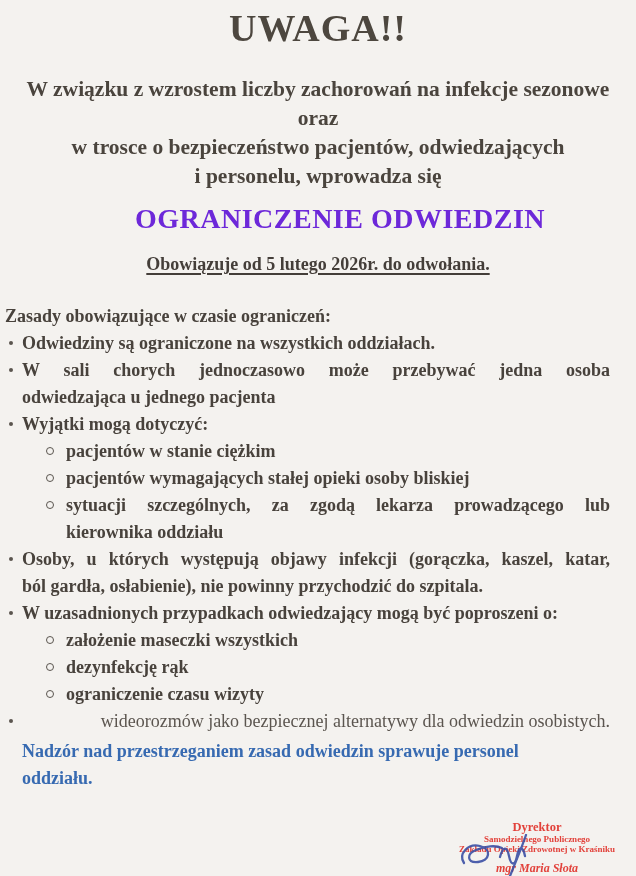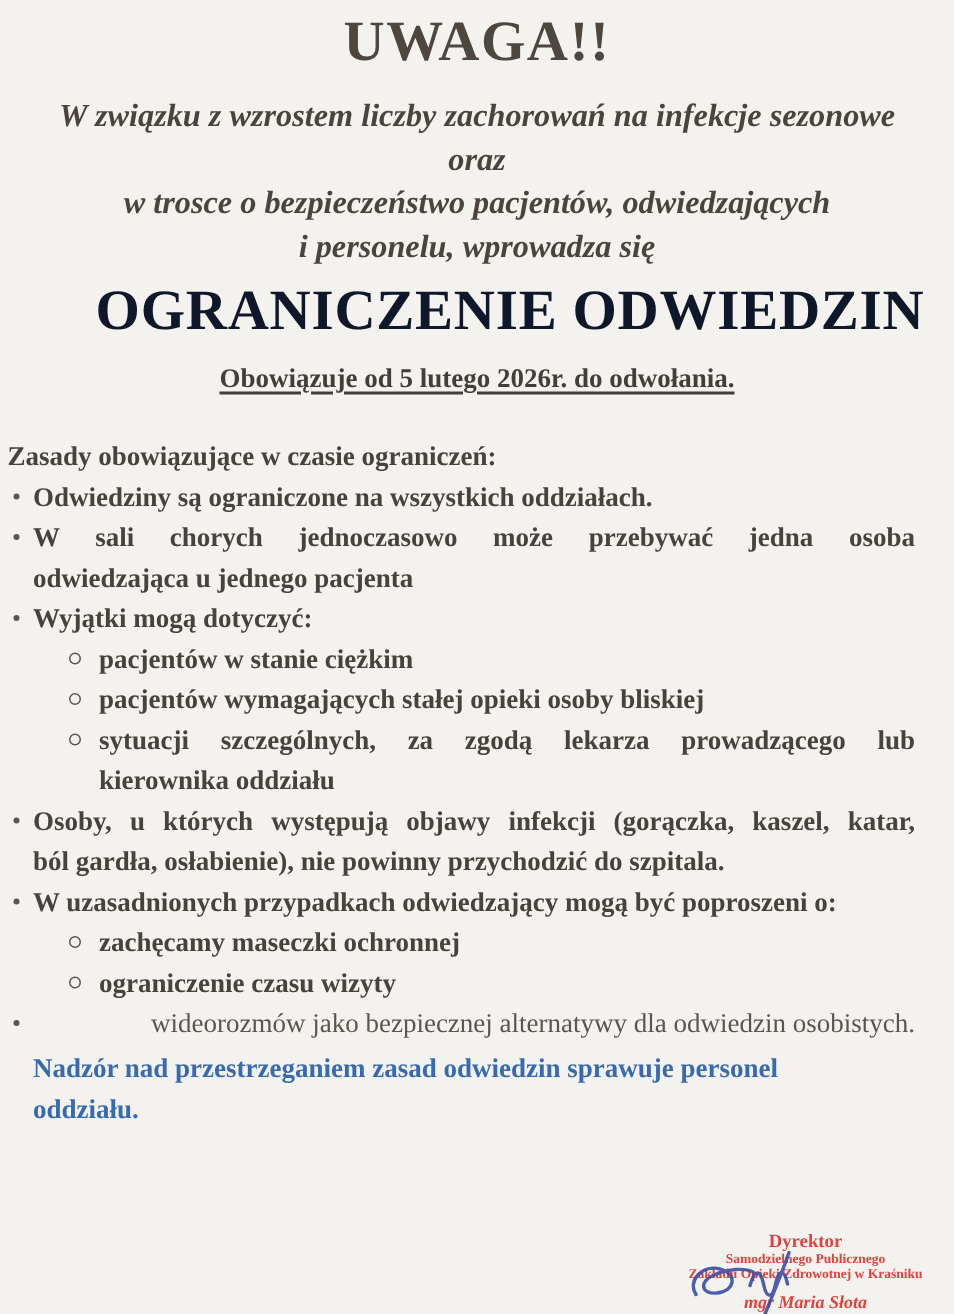--- a/index.html
+++ b/index.html
@@ -8,24 +8,24 @@
     position:relative; width:636px; height:876px; overflow:hidden;
     background:#f4f2ef;
     font-family:"Liberation Serif", serif;
     color:#45403a;
   }
   .header { text-align:center; }
   .main-title {
     padding-top:5px; font-size:38px; line-height:46px; font-weight:700;
     letter-spacing:1px; color:#4d473f;
   }
-  .intro { margin-top:12px; font-size:21.5px; line-height:29px; font-weight:700; color:#4a443d;font-style:italic; }
+  .intro { margin-top:24px; font-size:21.5px; line-height:29px; font-weight:700; color:#4a443d; }
   .restriction-title {
-    margin-top:5px; font-size:38px; line-height:46px; font-weight:700;
-    letter-spacing:0.5px; color:#0f172a; white-space:nowrap;margin-left:44px;
+    margin-top:5px; font-size:28px; line-height:46px; font-weight:700;
+    letter-spacing:0.5px; color:#6d28d9; white-space:nowrap;margin-left:44px;
   }
   .effective {
     display:inline-block; margin-top:9px; font-size:18px; line-height:27px;
     font-weight:700; color:#443e39;
     text-decoration:underline; text-decoration-thickness:2px; text-underline-offset:3px;
   }
   .rules { margin:25px 26px 0 8px; font-size:18px; font-weight:700; line-height:27px; color:#48423c;font-family:Liberation Serif, serif; }
   .rules-lead { margin-left:-3px; }
   .item { position:relative; }
   .item.l1 { padding-left:14px; }
@@ -102,23 +102,27 @@
       <div class="line">ból gardła, osłabienie), nie powinny przychodzić do szpitala.</div>
     </div>
 
     <div class="item l1">
       <span class="marker m1"></span>
       <div class="line">W uzasadnionych przypadkach odwiedzający mogą być poproszeni o:</div>
     </div>
 
     <div class="item l2">
       <span class="marker m2"></span>
-      <div class="line">zachęcamy maseczki ochronnej</div>
+      <div class="line">założenie maseczki wszystkich</div>
     </div>
 
+    <div class="item l2">
+      <span class="marker m2"></span>
+      <div class="line">dezynfekcję rąk</div>
+    </div>
 
     <div class="item l2">
       <span class="marker m2"></span>
       <div class="line">ograniczenie czasu wizyty</div>
     </div>
 
     <div class="item l1">
       <span class="marker m1"></span>
       <div class="line reg">wideorozmów jako bezpiecznej alternatywy dla odwiedzin osobistych.</div>
     </div>

